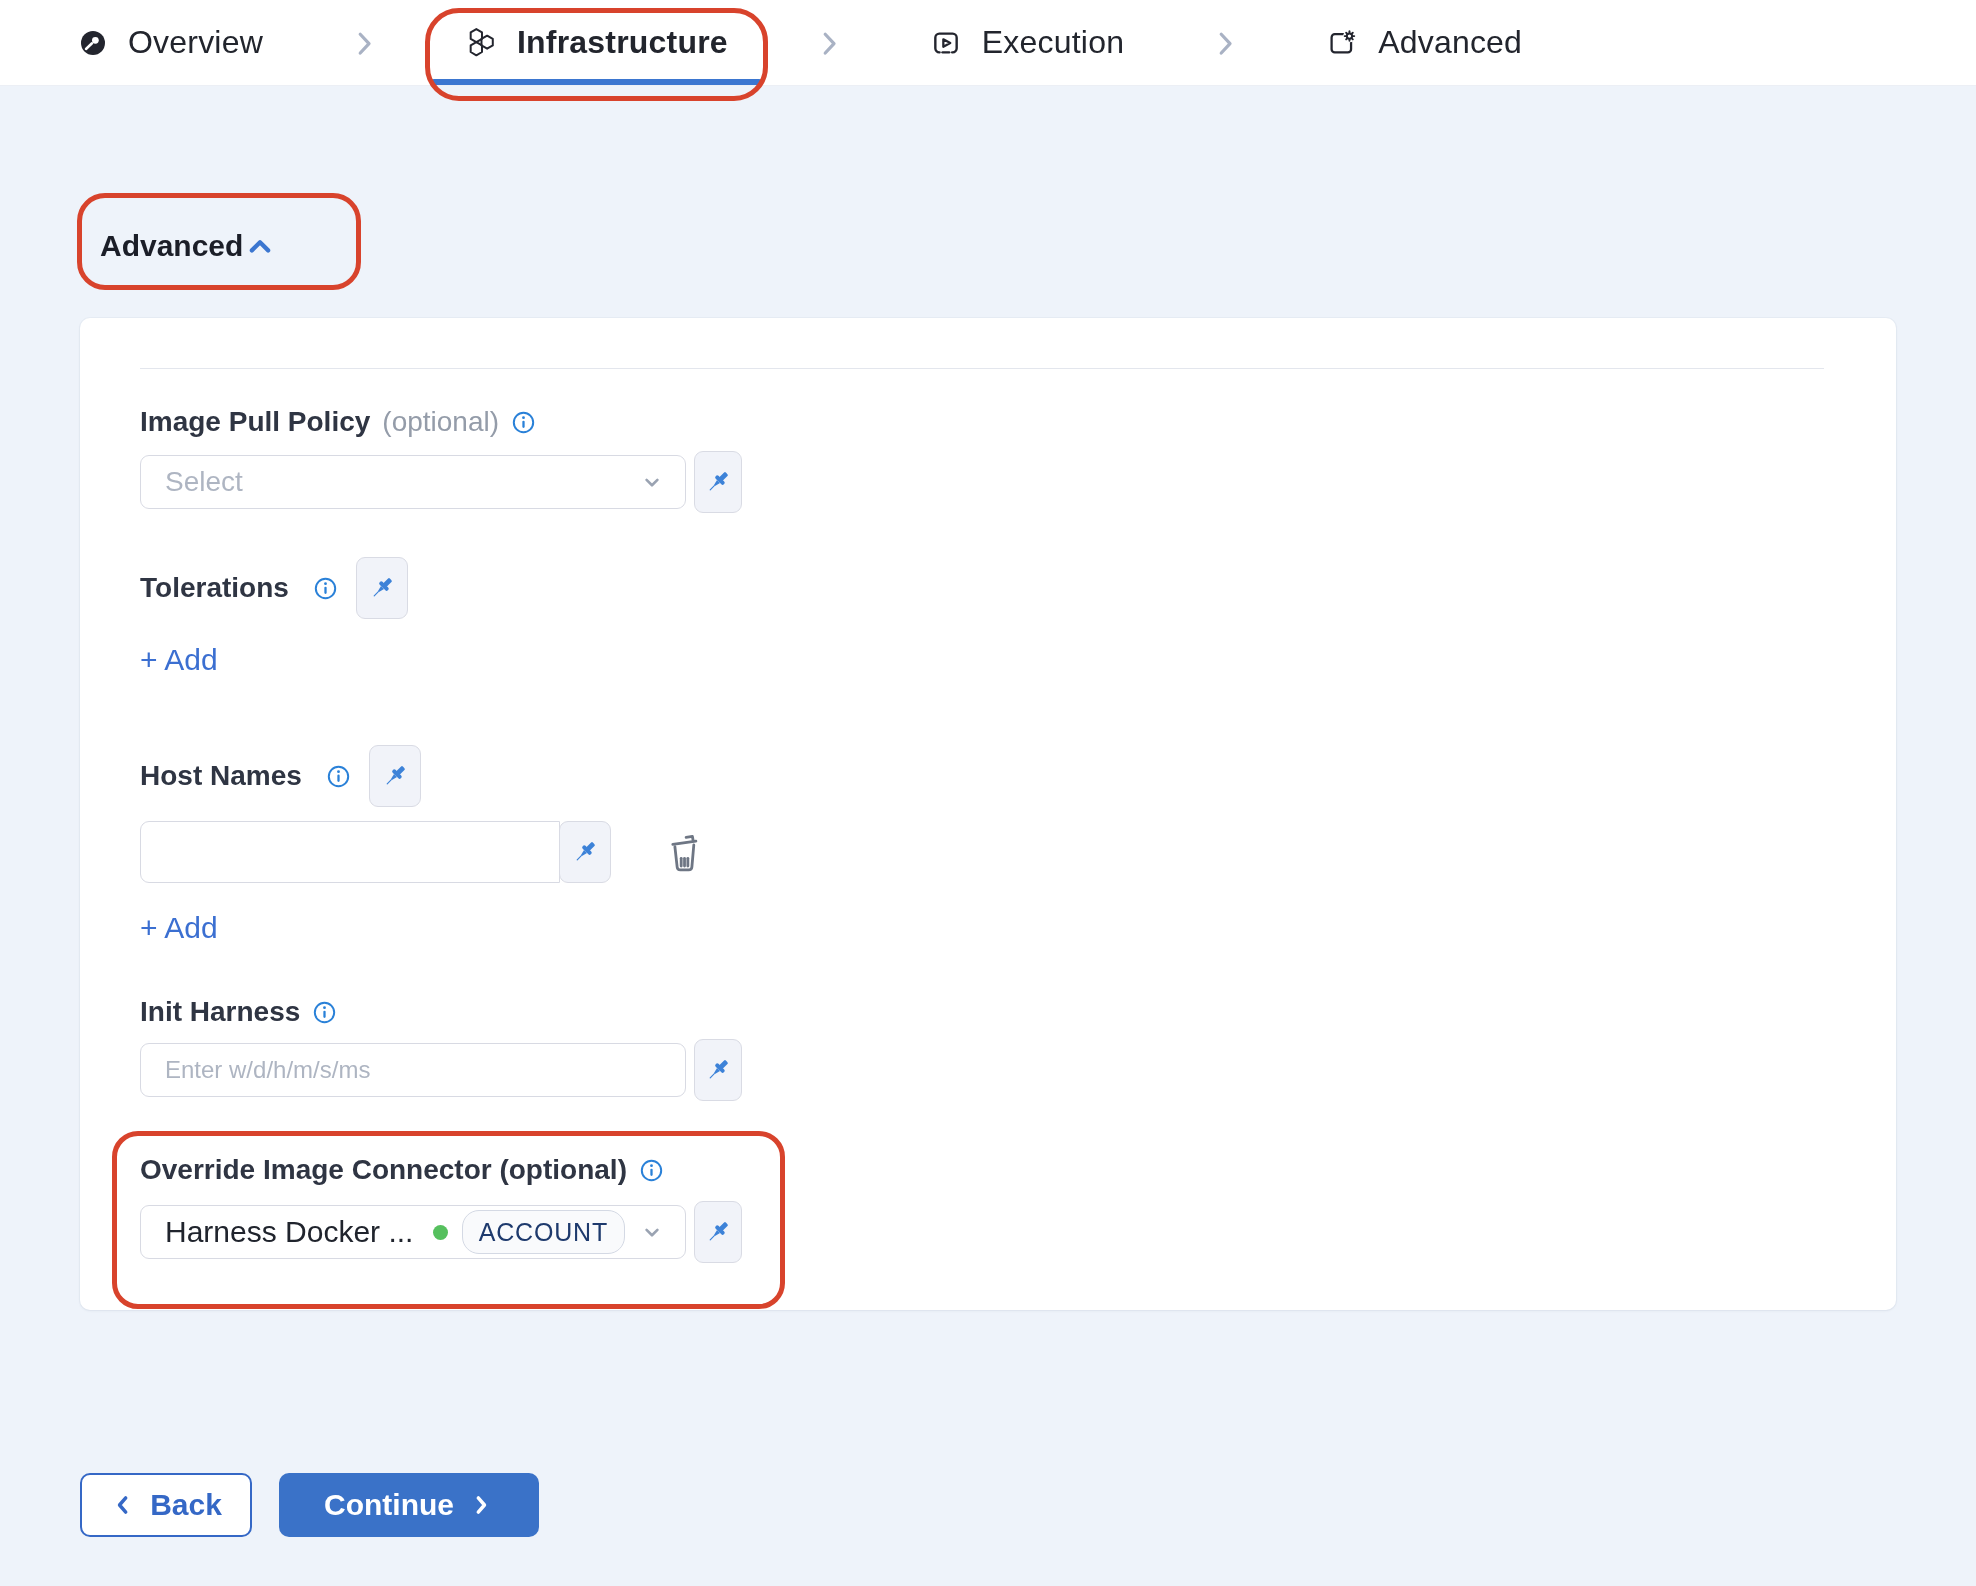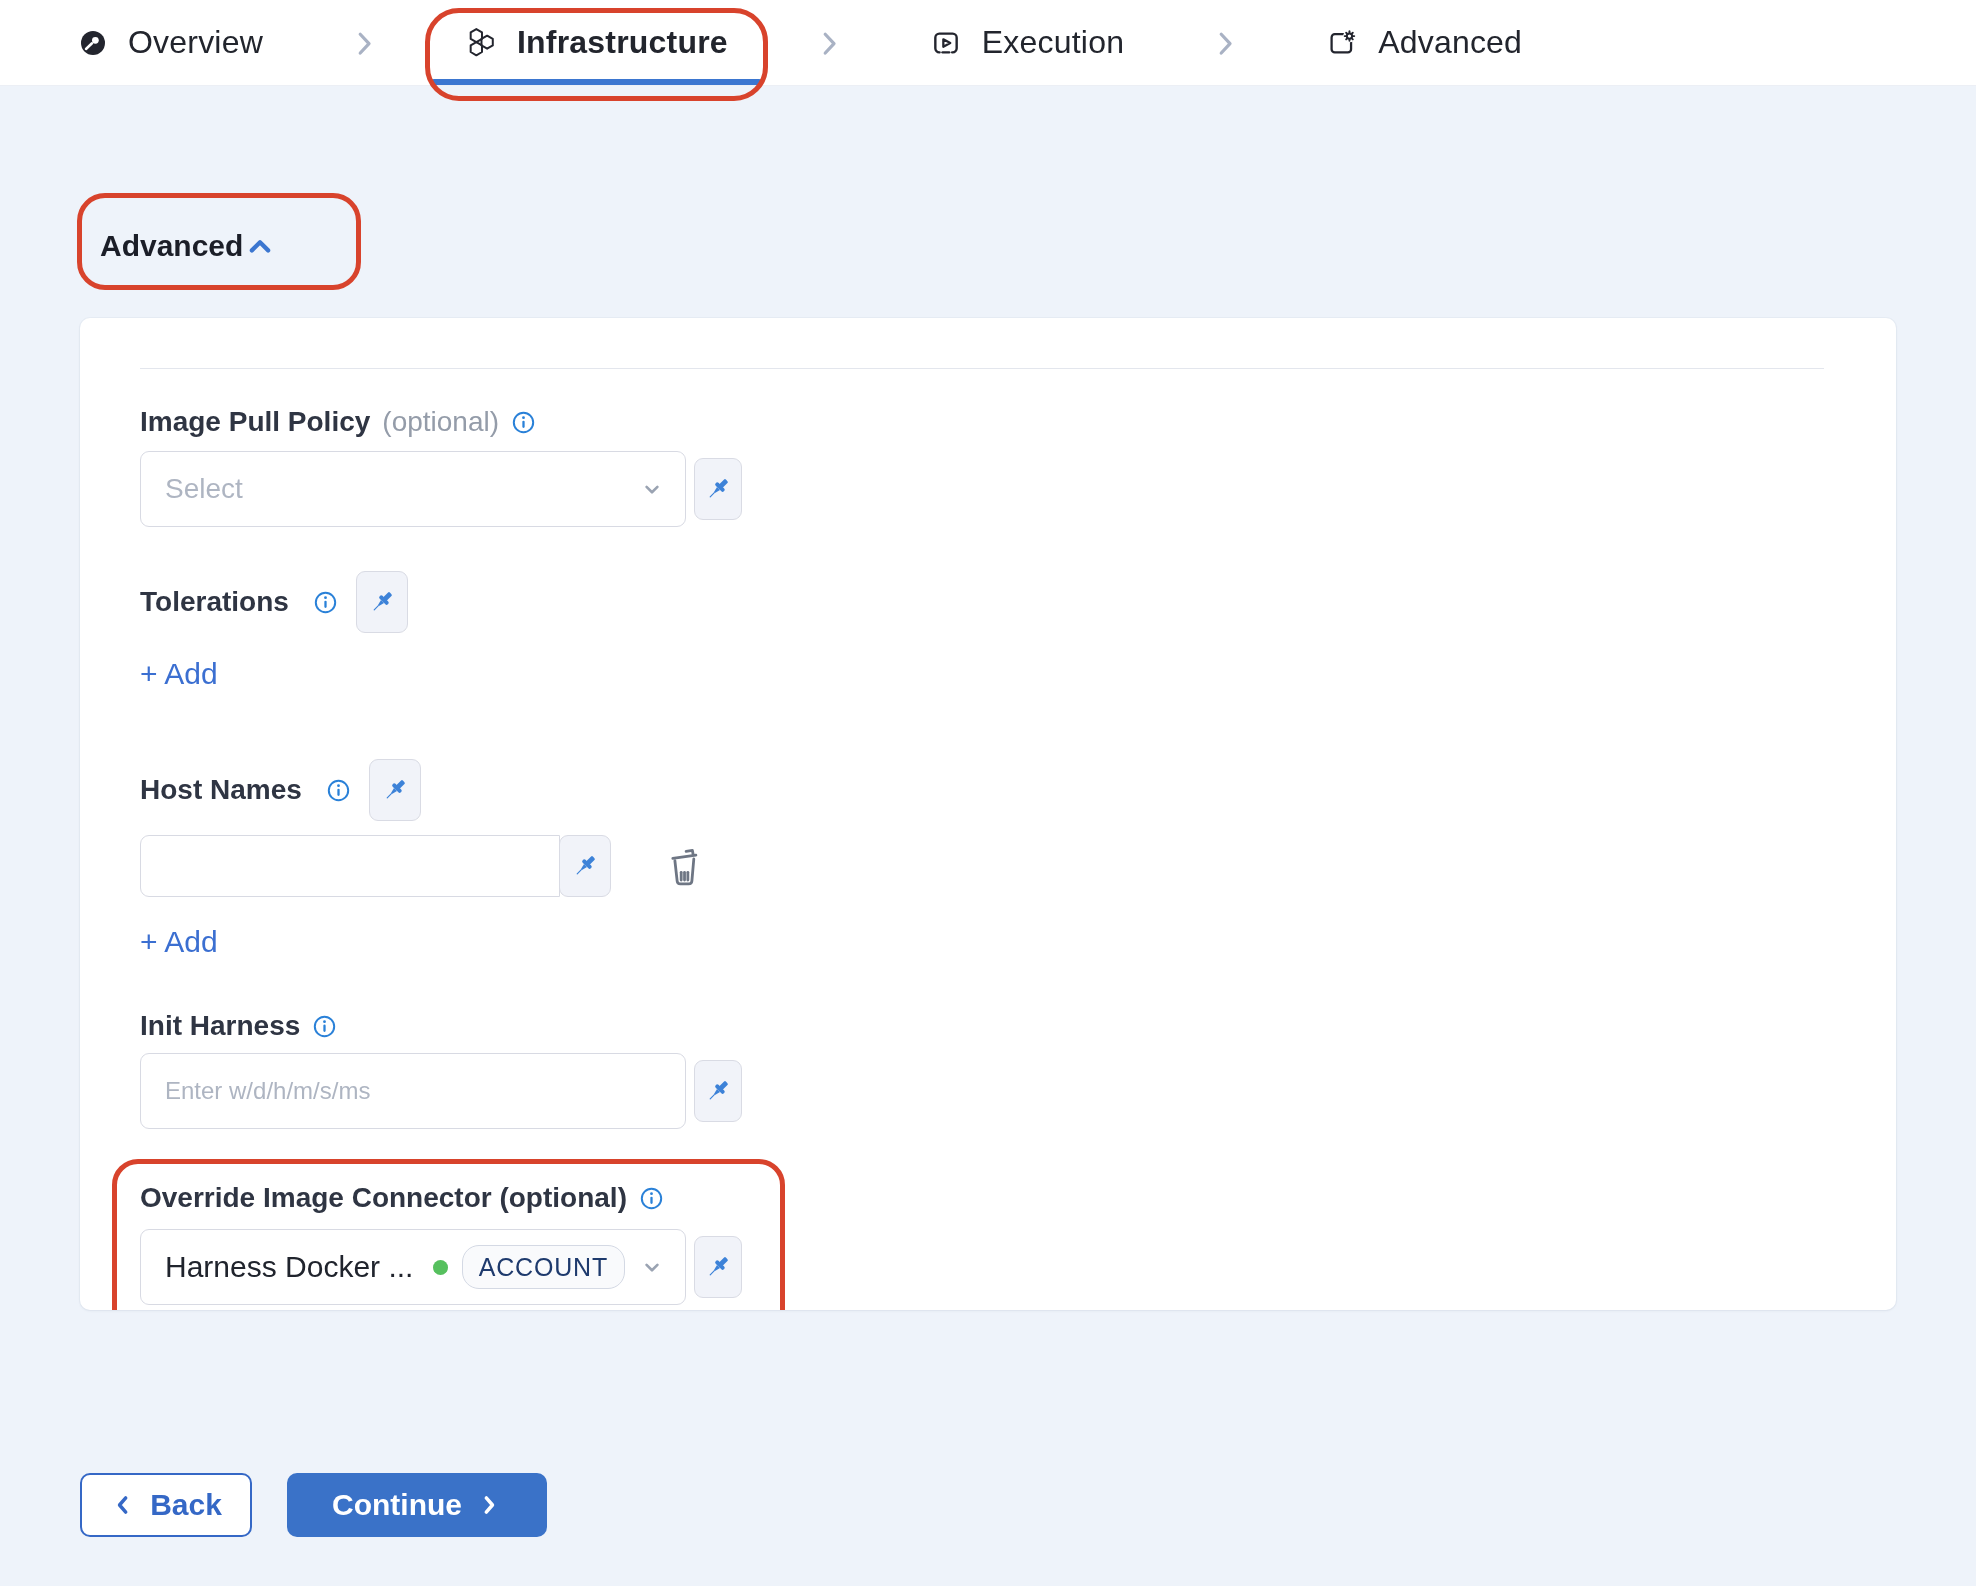--- a/index.html
+++ b/index.html
@@ -30,21 +30,21 @@
     box-shadow:0 1px 3px rgba(40,50,80,.06), 0 0 0 1px rgba(40,50,80,.03);
     padding:0 60px; overflow:hidden; }
   .divider { margin-top:50px; height:1px; background:#e3e6ed; margin-right:12px; }
 
   .field-label-row { display:flex; align-items:center; gap:12px; }
   .field-label { font-size:28px; line-height:38px; font-weight:700; color:#2f3543; }
   .optional { font-size:28px; color:#949ca9; font-weight:400; }
   .info-btn { display:flex; align-items:center; cursor:pointer; }
 
   .control-row { display:flex; align-items:center; gap:8px; }
-  .select-box, .text-input, .dd-box { width:546px; height:76px; background:#fff;
+  .select-box, .text-input, .dd-box { width:546px; height:54px; background:#fff;
     border:1.5px solid #d8dae3; border-radius:9px; display:flex; align-items:center;
     padding:0 20px 0 24px; cursor:pointer; }
   .placeholder { font-size:28px; color:#aeb5c2; flex:1; }
   .pin-btn { width:48px; height:62px; background:#f1f3f9; border:1.5px solid #d9dbe4;
     border-radius:9px; display:flex; align-items:center; justify-content:center; cursor:pointer; }
   .add-link { font-size:30px; color:#3b6fd1; font-weight:500; cursor:pointer; width:fit-content; }
 
   .label-pin-row { display:flex; align-items:center; gap:18px; height:62px; }
   .label-pin-row .pin-btn { width:52px; }
 
@@ -77,21 +77,21 @@
   .row-tol-add { margin-top:24px; }
   .row-host { margin-top:68px; }
   .row-host-input { margin-top:14px; display:flex; align-items:center; }
   .row-host-add { margin-top:28px; }
   .row-init-label { margin-top:48px; }
   .row-init-control { margin-top:8px; }
   .row-override { margin-top:50px; }
   .row-override-control { margin-top:12px; }
 
   
-  .footer { margin:163px 0 0 80px; display:flex; gap:35px;align-items:center; }
+  .footer { margin:163px 0 0 80px; display:flex; gap:27px;align-items:center; }
   .btn { height:64px; border-radius:10px; display:flex; align-items:center; justify-content:center;
     gap:14px; font-size:30px; font-weight:700; cursor:pointer; }
   .btn-back { width:172px; background:#ffffff; border:2.5px solid #3568c6; color:#3568c6; }
   .btn-continue { width:260px; background:#3a72c8; border:none; color:#ffffff; }
 
   svg { display:block; }
 </style>
 </head>
 <body>
 

